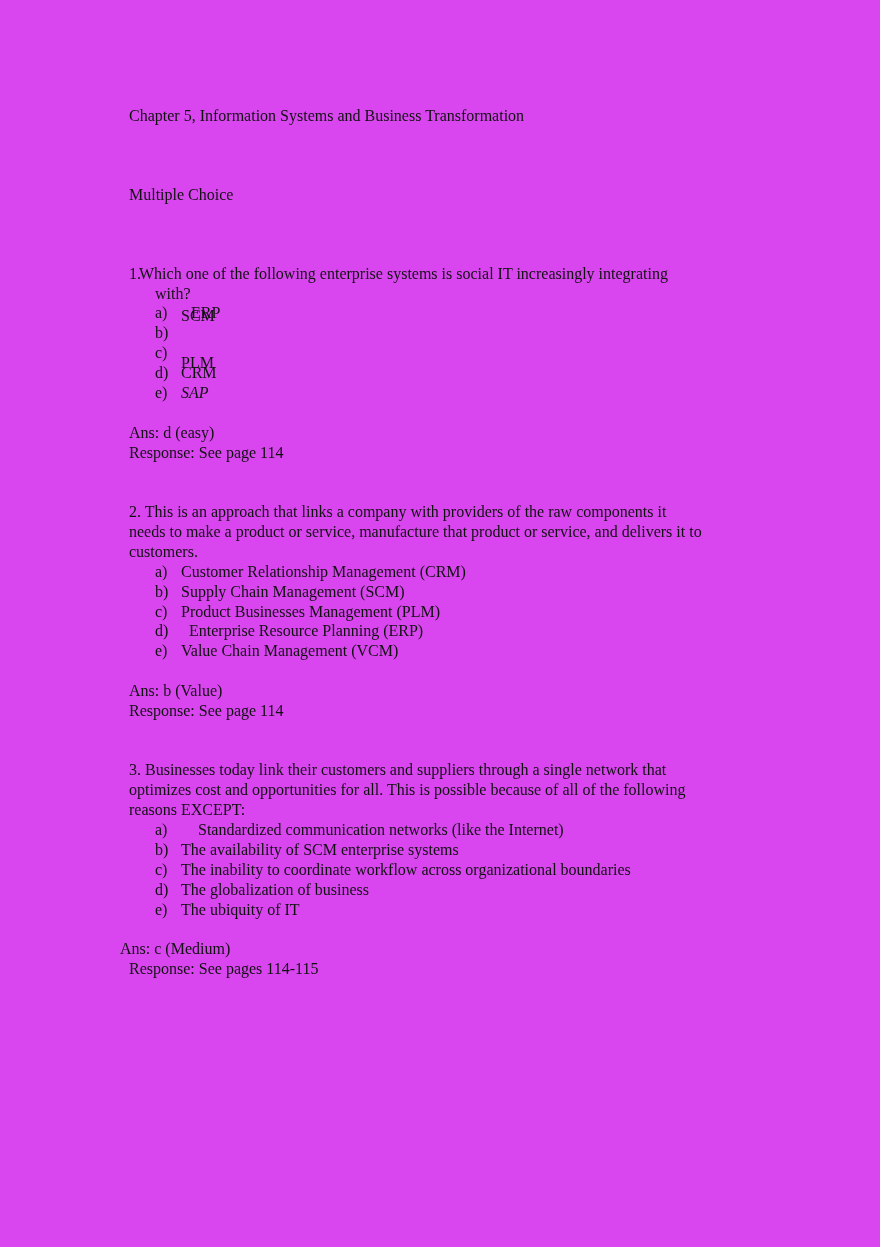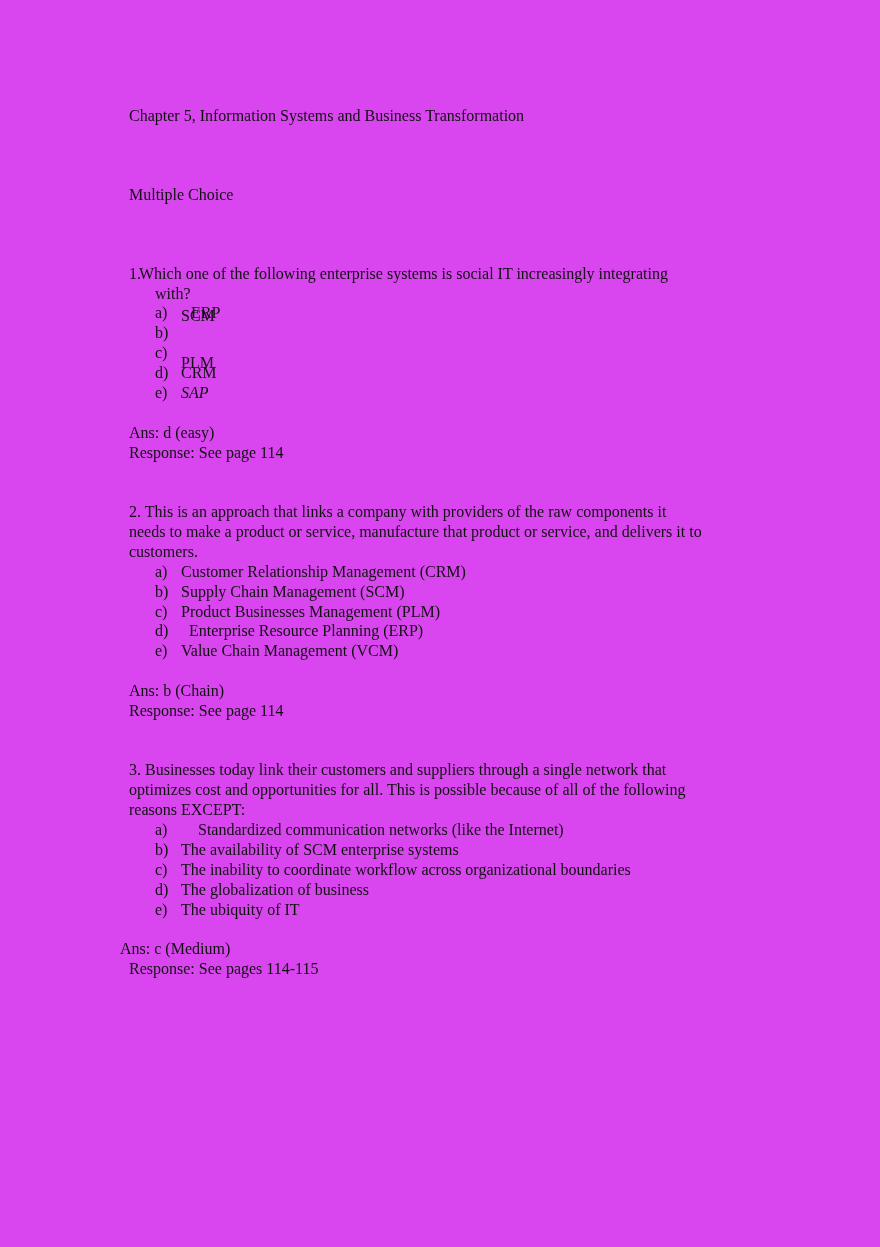--- a/index.html
+++ b/index.html
@@ -102,21 +102,21 @@
       <div>
         <span class="opt-letter" style="left:155px; top:621px;">d)</span>
         <span class="opt-text" style="left:189px; top:621px;">Enterprise Resource Planning (ERP)</span>
       </div>
       <div>
         <span class="opt-letter" style="left:155px; top:641px;">e)</span>
         <span class="opt-text" style="left:181px; top:641px;">Value Chain Management (VCM)</span>
       </div>
     </div>
 
-    <div class="line" style="left:129px; top:681px;">Ans: b  (Chain)</div>
+    <div class="line" style="left:129px; top:681px;">Ans: b  (Value)</div>
     <div class="line" style="left:129px; top:701px;">Response: See page 114</div>
   </div>
 
   <div>
     <div class="line" style="left:129px; top:760px;">3. Businesses today link their customers and suppliers through a single network that</div>
     <div class="line" style="left:129px; top:780px;">optimizes cost and opportunities for all. This is possible because of all of the following</div>
     <div class="line" style="left:129px; top:800px;">reasons EXCEPT:</div>
 
     <div>
       <div>

